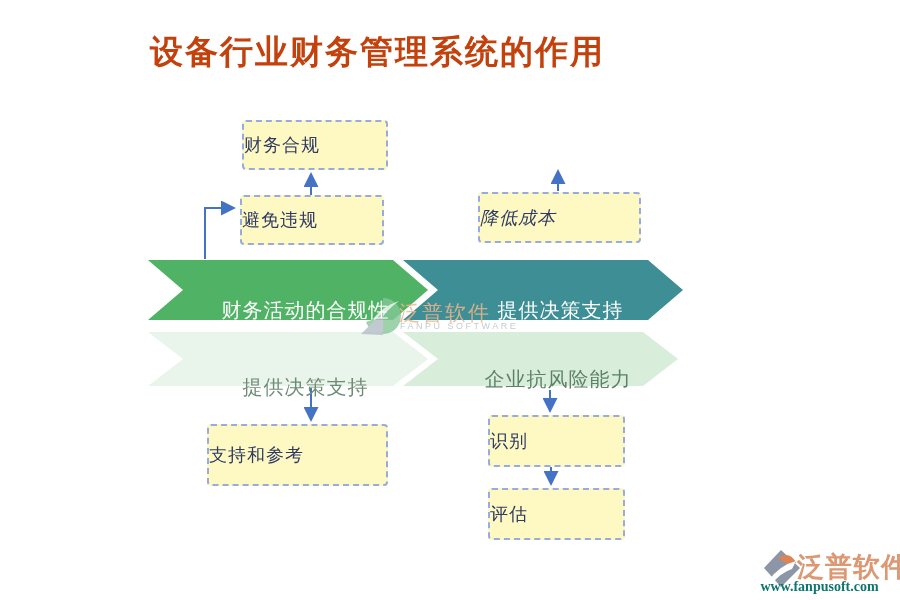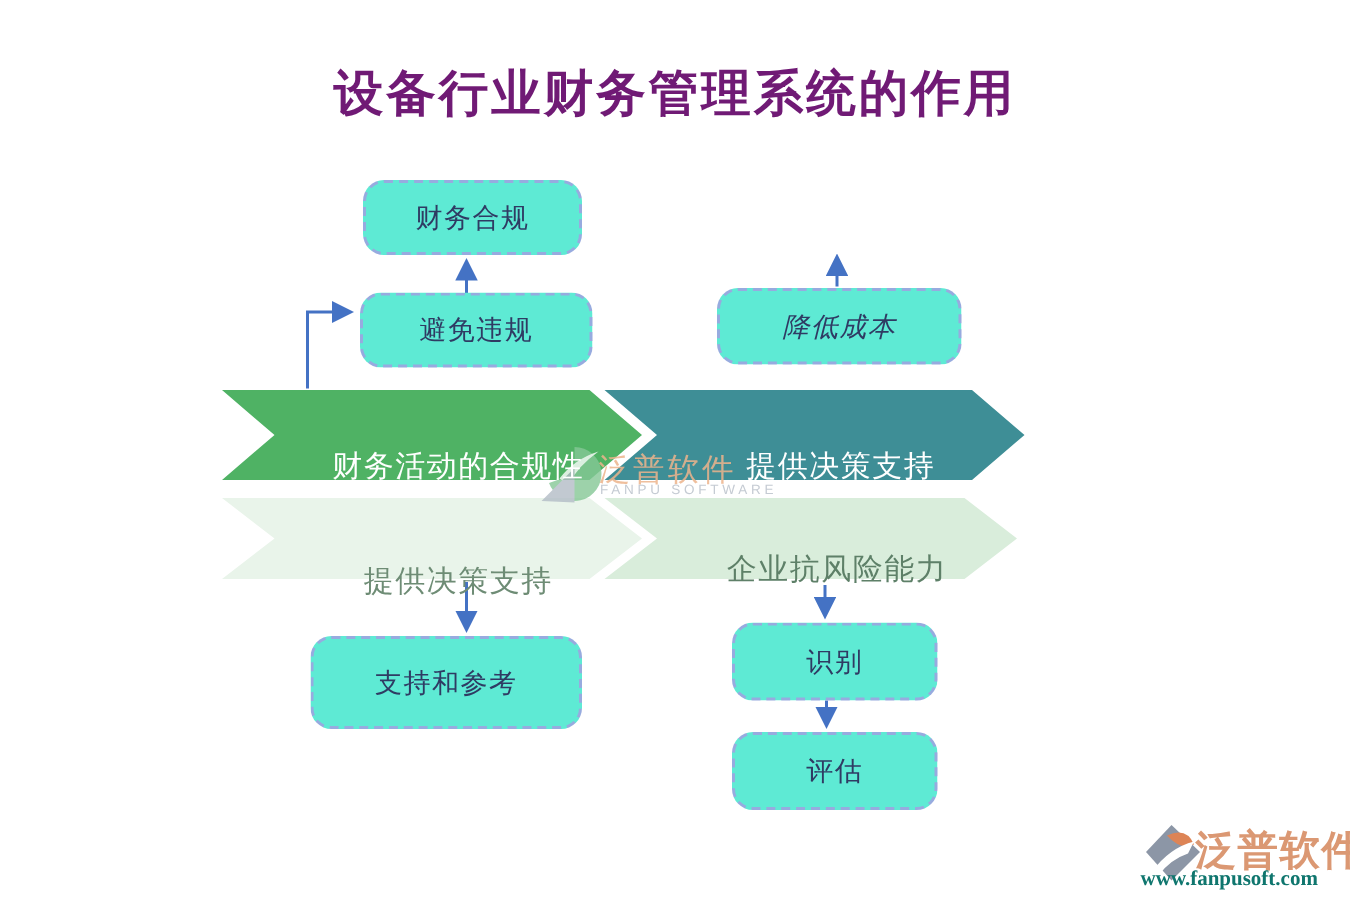--- a/index.html
+++ b/index.html
@@ -2,30 +2,30 @@
 <html><head>
 <meta charset="utf-8">
 <style>
   html,body{margin:0;padding:0;background:#ffffff;}
   .canvas{
     position:relative;width:900px;height:600px;background:#ffffff;overflow:hidden;
     font-family:"Liberation Serif","DejaVu Serif",serif;
   }
   .layer{position:absolute;left:0;top:0;width:900px;height:600px;}
   .title{
-    position:absolute;left:150px;top:40px;width:600px;text-align:center;
-    font-size:33px;letter-spacing:2px;color:#701a75;font-weight:600;white-space:nowrap;
+    position:absolute;left:150px;top:30px;width:600px;
+    font-size:33px;letter-spacing:2px;color:#c2410c;font-weight:600;white-space:nowrap;
   }
   .dbox{
-    position:absolute;display:flex;align-items:center;justify-content:center;
-    background:#5eead4;border:2px dashed #97ABDF;border-radius:14px;
+    position:absolute;display:flex;align-items:center;
+    background:#fef9c3;border:2px dashed #97ABDF;border-radius:4px;
     color:#2F3B63;font-size:18px;letter-spacing:1px;box-sizing:border-box;white-space:nowrap;
   }
   .box-fin-comp   {left:242px;top:120px;width:146px;height:50px;}
-  .box-avoid      {left:240px;top:195px;width:155px;height:50px;font-family:Liberation Serif, serif;}
+  .box-avoid      {left:240px;top:195px;width:144px;height:50px;font-family:Liberation Serif, serif;}
   .box-res-eff    {left:478px;top:118px;width:163px;height:50px;}
   .box-cost       {left:478px;top:192px;width:163px;height:51px;font-style:italic;}
   .box-support    {left:207px;top:424px;width:181px;height:62px;}
   .box-identify   {left:488px;top:415px;width:137px;height:52px;}
   .box-evaluate   {left:488px;top:488px;width:137px;height:52px;}
   .banner-label{
     position:absolute;display:flex;align-items:center;justify-content:center;
     font-size:20px;letter-spacing:1px;white-space:nowrap;pointer-events:none;margin-top:20px;
   }
   .bl-1{left:183px;top:260px;width:245px;height:60px;color:#FFFFFF;}

